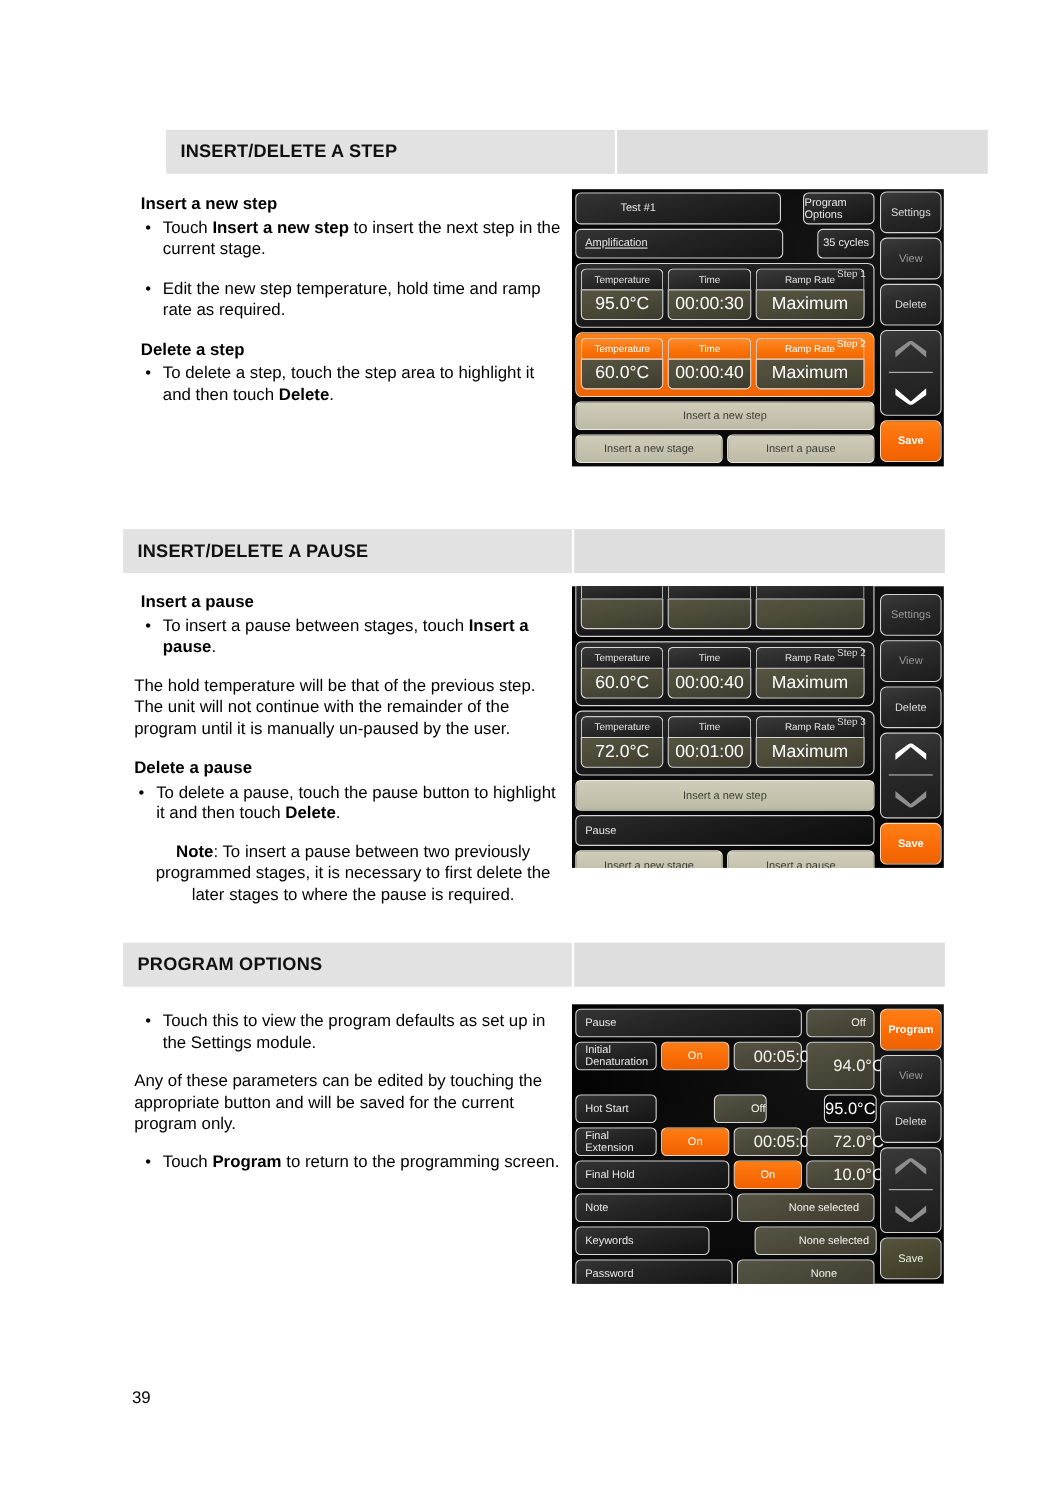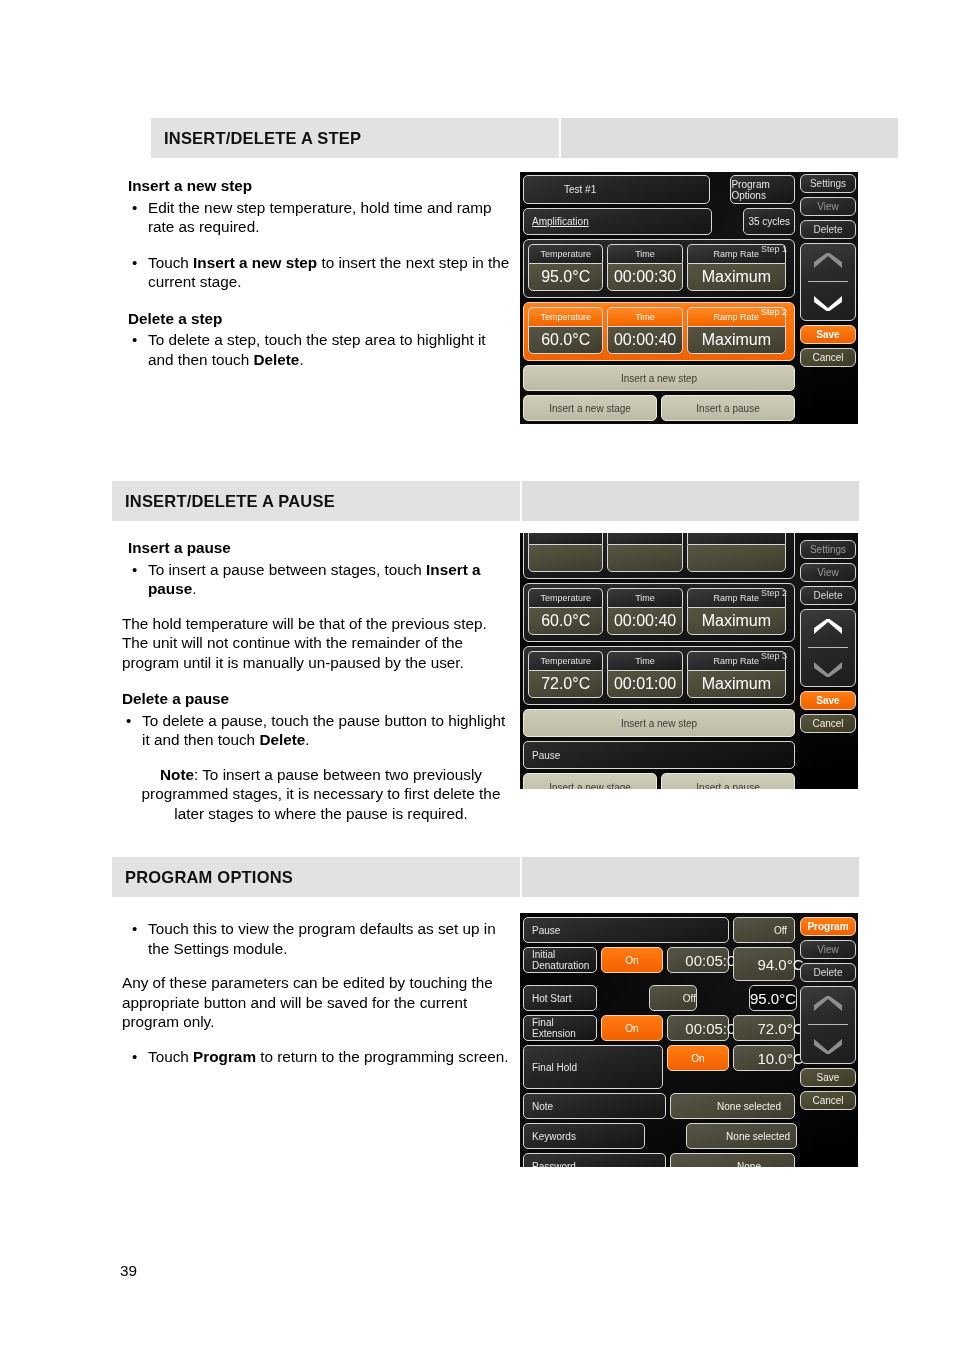--- a/index.html
+++ b/index.html
@@ -46,21 +46,21 @@
     background:
       radial-gradient(ellipse 150% 120% at 78% 22%, rgba(255,255,255,.085) 0%, rgba(255,255,255,.03) 38%, rgba(0,0,0,0) 62%),
       radial-gradient(ellipse 120% 90% at 18% 85%, rgba(255,255,255,.05) 0%, rgba(0,0,0,0) 60%);
     pointer-events:none;
   }
   .mainarea{position:absolute;left:0;top:0;bottom:0;right:60px;padding:3px;box-sizing:border-box;}
   .sidebar{position:absolute;right:2px;top:2px;bottom:2px;width:56px;}
 
   
   .sb{
-    box-sizing:border-box;width:56px;height:19px;
+    box-sizing:border-box;width:56px;height:38px;
     border:1px solid #d5d5d5;border-radius:6px;
     display:flex;align-items:center;justify-content:center;
     font-size:10px;color:#dcdcdc;margin-bottom:4px;
     background:linear-gradient(165deg,#3b3b3b 0%,#2a2a2a 40%,#1c1c1c 100%);
   }
   .sb.olive{background:linear-gradient(165deg,#56543f 0%,#49472f 50%,#3c3a27 100%);color:#f0efe6;}
   .sb.orange{background:linear-gradient(180deg,#ff7f16 0%,#f96c06 55%,#ee6200 100%);border-color:#ffd7b4;color:#fff;font-weight:bold;}
   .sb.dim{color:#9a9a9a;}
   .sb.arrows{height:78px;flex-direction:column;justify-content:space-around;padding:4px 0;}
   .arrow{width:34px;height:18px;display:block;}
@@ -134,22 +134,22 @@
     <div class="left">
       <div class="title">INSERT/DELETE A STEP</div>
     </div>
     <div class="gap"></div>
     <div class="right"></div>
   </div>
 
   <div class="copy" style="left:128px;top:176px;width:385px;">
     <div class="h">Insert a new step</div>
     <ul class="bullets">
+      <li>Touch <b>Insert a new step</b> to insert the next step in the current stage.</li>
       <li>Edit the new step temperature, hold time and ramp rate as required.</li>
-      <li>Touch <b>Insert a new step</b> to insert the next step in the current stage.</li>
     </ul>
     <div class="h" style="margin-top:17px;">Delete a step</div>
     <ul class="bullets">
       <li>To delete a step, touch the step area to highlight it and then touch <b>Delete</b>.</li>
     </ul>
   </div>
 
   <div class="screen" style="left:520px;top:172px;width:338px;height:252px;">
     <div class="glow"></div>
 
@@ -347,35 +347,35 @@
 
     <div class="mainarea" style="right:58px;padding:4px 3px;" id="options-rows">
         <div class="row" style="margin-bottom: 4px;">
           <div class="cell lbl" style="width: 206px; height: 26px; margin-right: 4px;">Pause</div>
           <div class="cell ctr olive" style="width: 62px; height: 26px;">Off</div>
         </div>
         <div class="row" style="margin-bottom: 4px;">
           <div class="cell lbl" style="width: 74px; height: 26px; margin-right: 4px;">Initial Denaturation</div>
           <div class="cell ctr orange" style="width: 62px; height: 26px; margin-right: 4px;">On</div>
           <div class="cell ctr olive" style="width: 62px; height: 26px; margin-right: 4px; font-size: 15px;">00:05:00</div>
-          <div class="cell ctr olive" style="width: 62px; height: 34px; font-size: 15px;">94.0°C</div>
+          <div class="cell ctr olive" style="width: 62px; height: 44px; font-size: 15px;">94.0°C</div>
         </div>
         <div class="row" style="margin-bottom: 4px; gap: 48px;">
           <div class="cell lbl" style="width: 140px; height: 26px; margin-right: 4px;">Hot Start</div>
           <div class="cell ctr olive" style="width: 62px; height: 26px; margin-right: 4px;">Off</div>
           <div class="cell ctr black" style="width: 62px; height: 26px; font-size: 15px;">95.0°C</div>
         </div>
         <div class="row" style="margin-bottom: 4px;">
           <div class="cell lbl" style="width: 74px; height: 26px; margin-right: 4px;">Final Extension</div>
           <div class="cell ctr orange" style="width: 62px; height: 26px; margin-right: 4px;">On</div>
           <div class="cell ctr olive" style="width: 62px; height: 26px; margin-right: 4px; font-size: 15px;">00:05:00</div>
           <div class="cell ctr olive" style="width: 62px; height: 26px; font-size: 15px;">72.0°C</div>
         </div>
         <div class="row" style="margin-bottom: 4px;">
-          <div class="cell lbl" style="width: 140px; height: 44px; margin-right: 4px;">Final Hold</div>
+          <div class="cell lbl" style="width: 140px; height: 26px; margin-right: 4px;">Final Hold</div>
           <div class="cell ctr orange" style="width: 62px; height: 26px; margin-right: 4px;">On</div>
           <div class="cell ctr olive" style="width: 62px; height: 26px; font-size: 15px;">10.0°C</div>
         </div>
         <div class="row" style="margin-bottom: 4px;">
           <div class="cell lbl" style="width: 143px; height: 26px; margin-right: 4px;">Note</div>
           <div class="cell ctr olive" style="width: 125px; height: 26px;">None selected</div>
         </div>
         <div class="row" style="margin-bottom: 4px; gap: 37px;">
           <div class="cell lbl" style="width: 143px; height: 26px; margin-right: 4px;">Keywords</div>
           <div class="cell ctr olive" style="width: 125px; height: 26px;">None selected</div>

